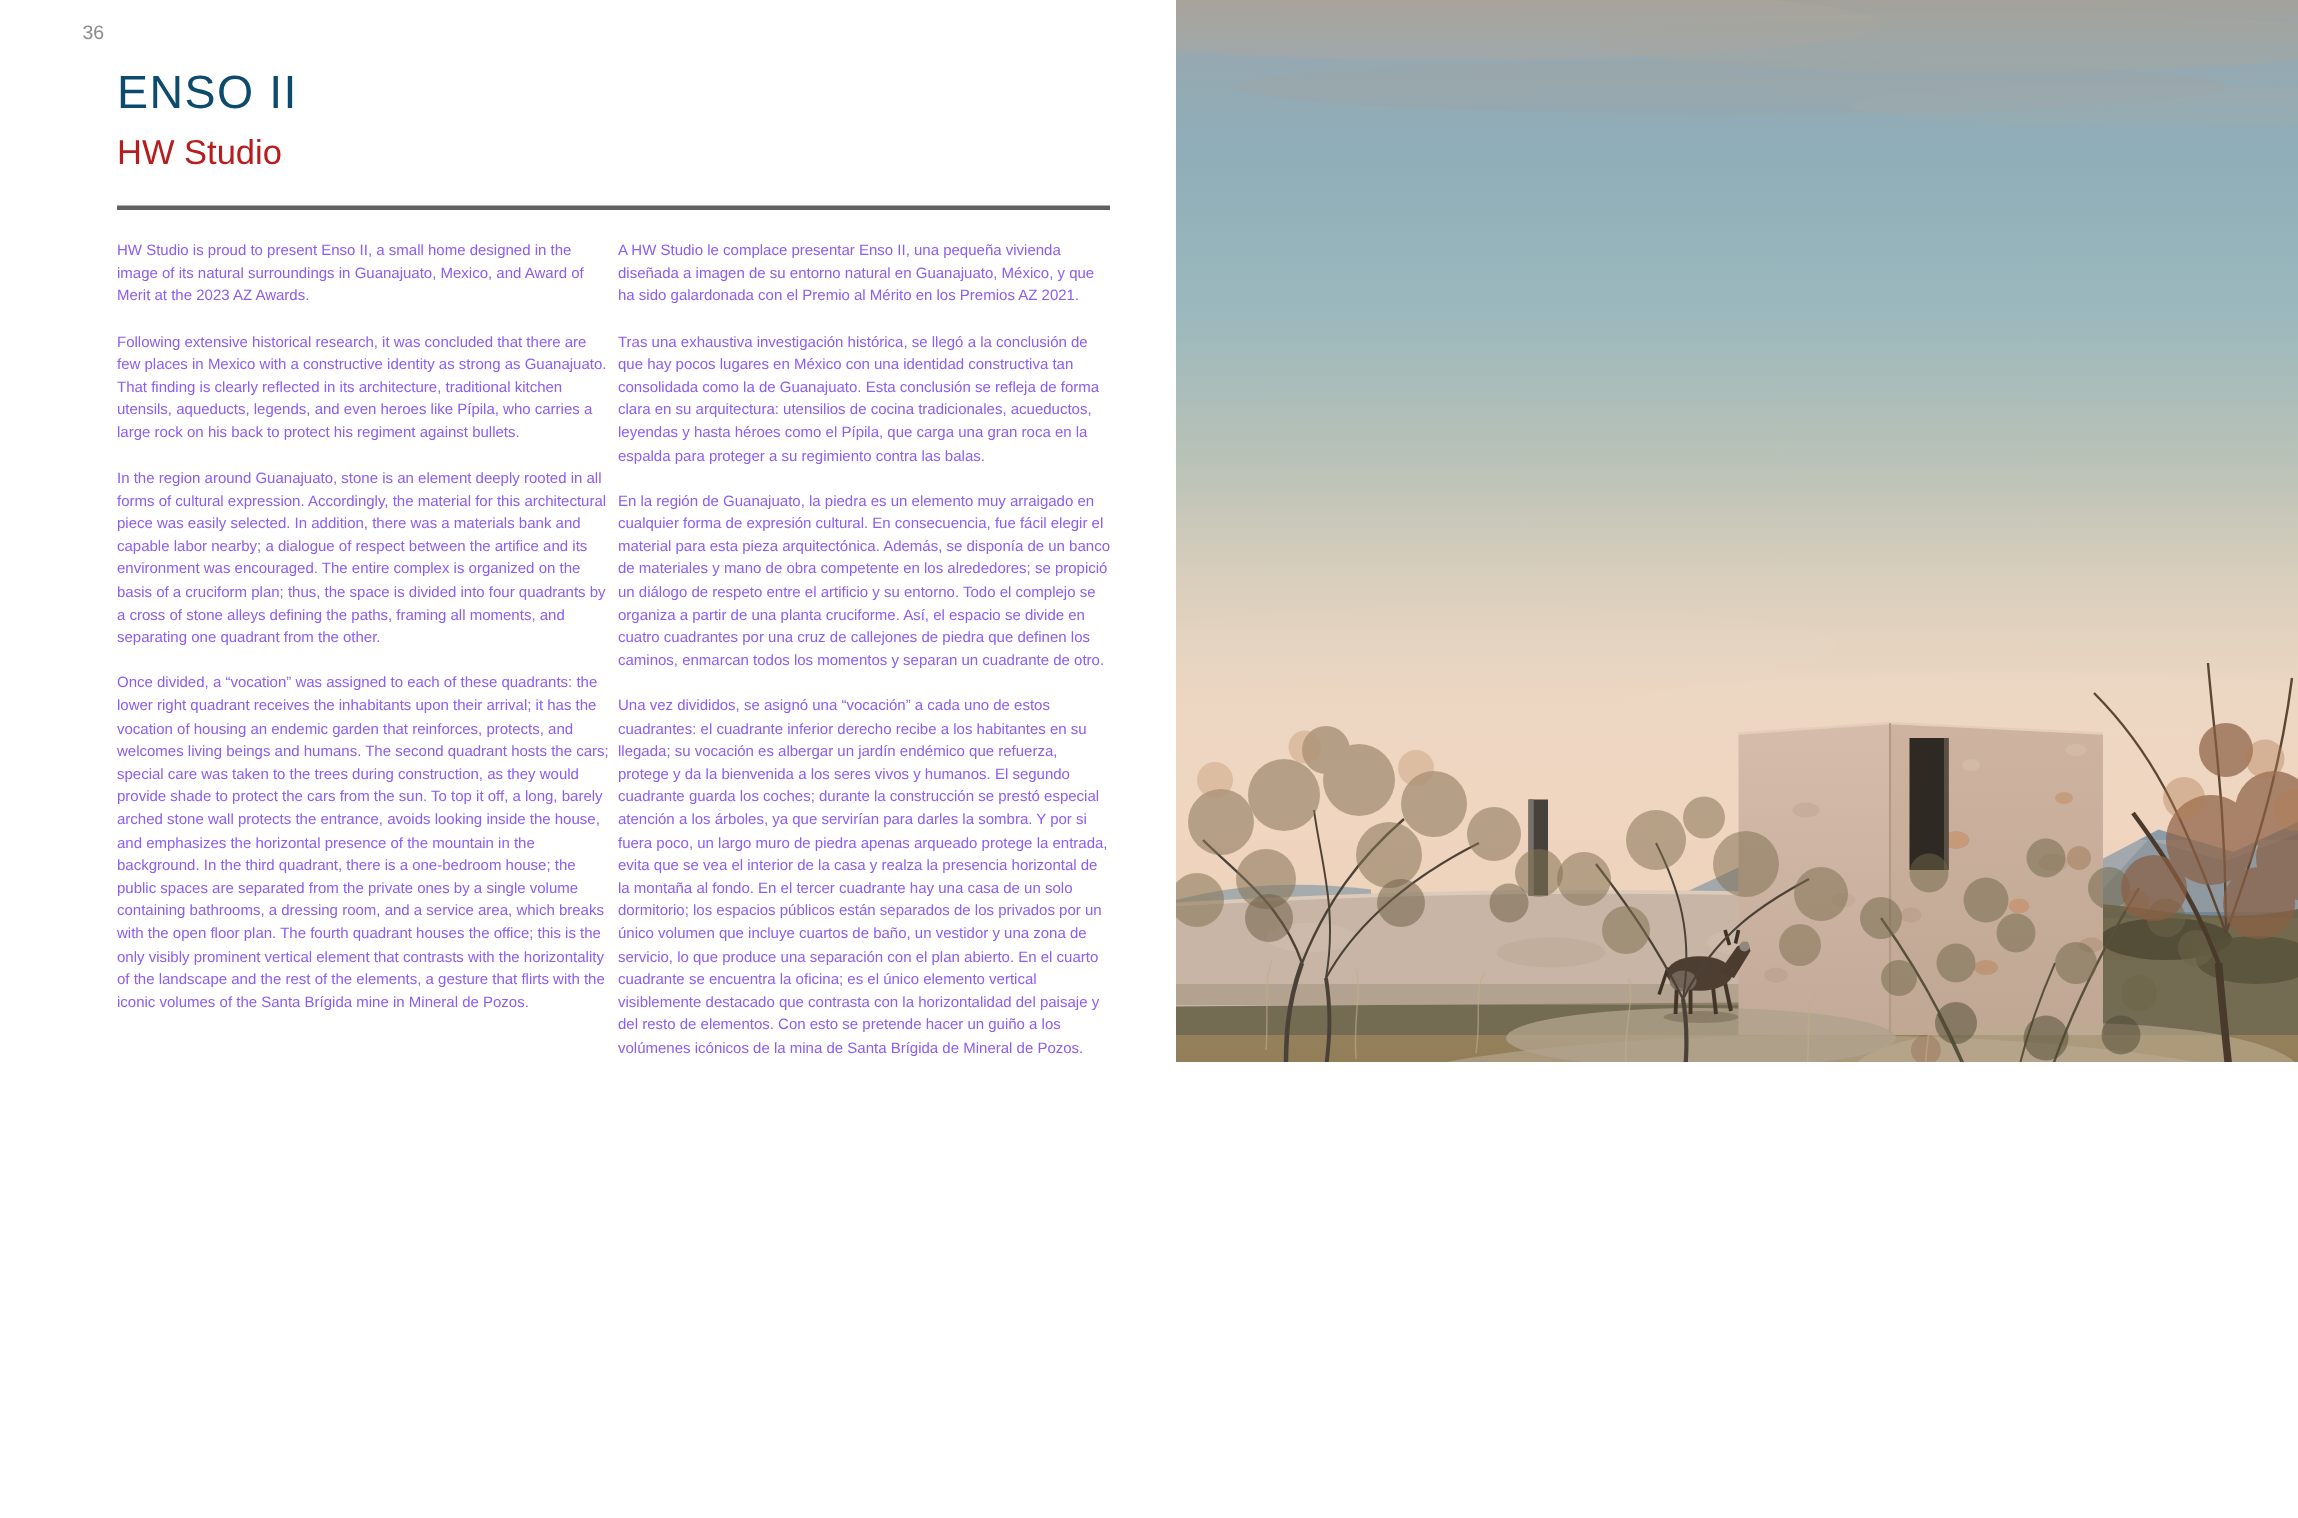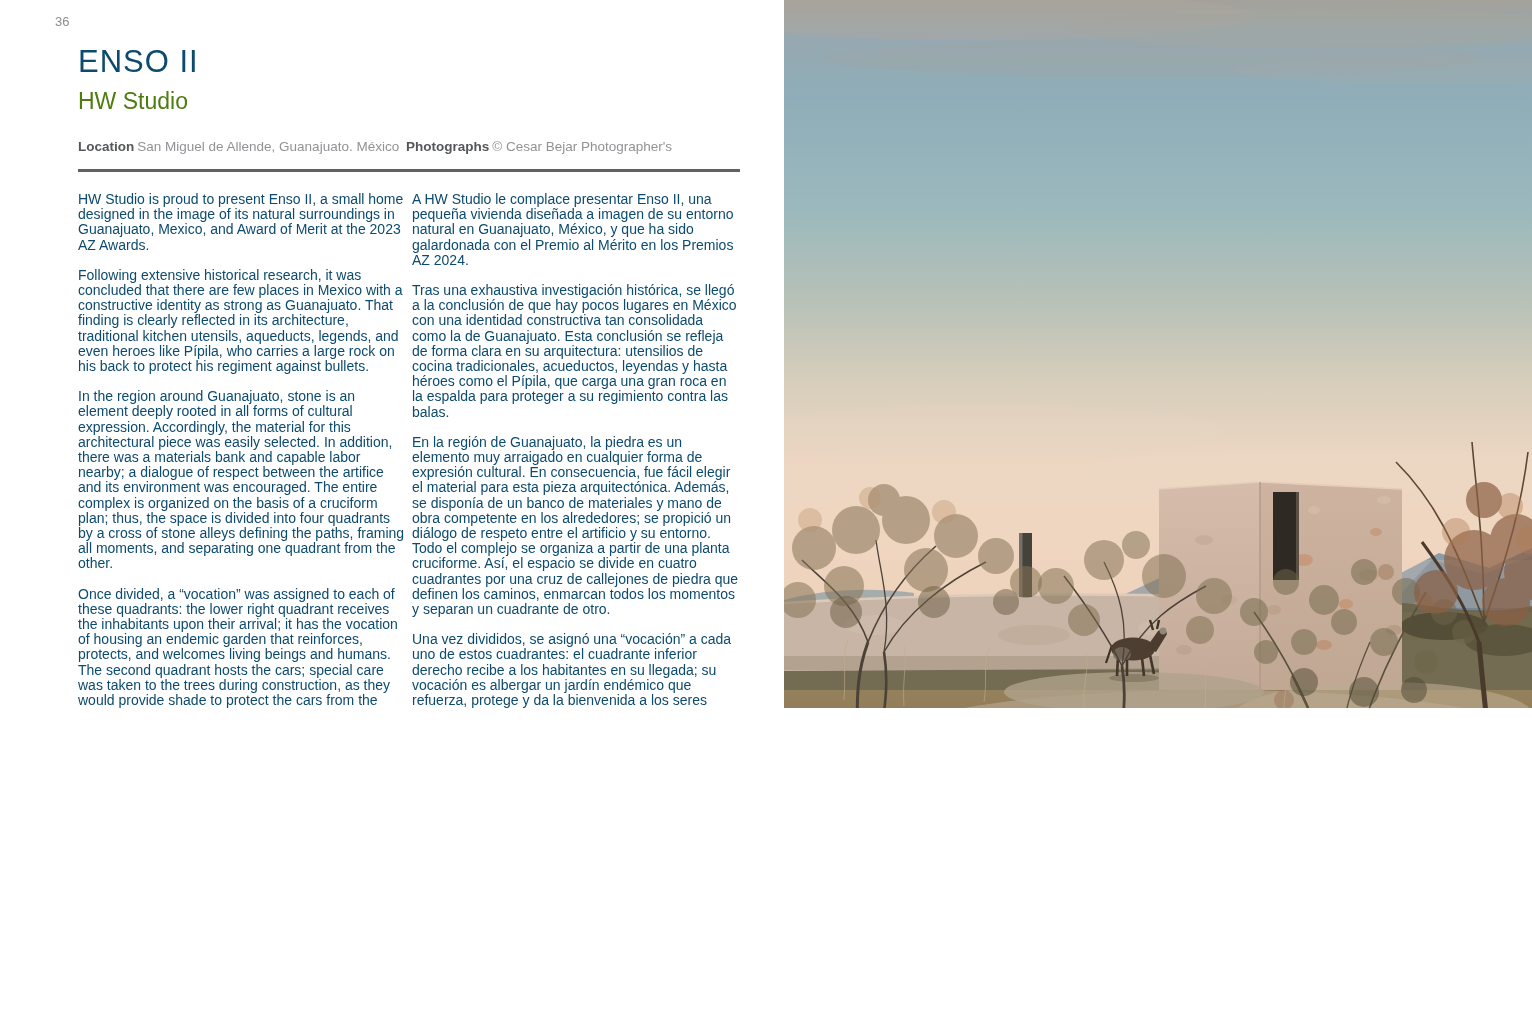--- a/index.html
+++ b/index.html
@@ -1,61 +1,57 @@
 <!DOCTYPE html>
 <html><head>
 <meta charset="utf-8">
 <style>
   html,body{margin:0;padding:0;background:#ffffff;}
   .page{position:relative;width:1532px;height:708px;background:#ffffff;overflow:hidden;
         font-family:"Liberation Sans",sans-serif;}
   .pagenum{position:absolute;left:55px;top:14px;font-size:13px;color:#8a8c8e;}
   .textcol{position:absolute;left:78px;top:0;width:662px;}
   h1.title{margin:44px 0 0 0;font-size:31px;font-weight:500;letter-spacing:1px;color:#0c4a6e;}
-  h2.studio{margin:8px 0 0 0;font-size:23px;font-weight:400;color:#4d7c0f;}
+  h2.studio{margin:8px 0 0 0;font-size:23px;font-weight:400;color:#b91c1c;}
   .meta{margin-top:22px;font-size:13.5px;line-height:20px;color:#909295;}
   .meta .b, .credits .b{font-weight:700;color:#55575a;}
   .kv{margin-right:3px;}
   hr.rule{border:none;border-top:3px solid #5f6164;margin:12px 0 0 0;width:662px;}
   .cols{display:flex;gap:6px;margin-top:20px;}
-  .col{width:330px;font-size:14px;line-height:15.2px;color:#0c4a6e;}
+  .col{width:330px;font-size:10px;line-height:15.2px;color:#8b5cf6;}
   .col p{margin:0 0 15px 0;}
   .credits{position:absolute;left:78px;top:944px;width:680px;font-size:13px;line-height:20px;color:#909295;}
   .photo{position:absolute;left:784px;top:0;width:748px;height:1012px;}
   .photo svg{display:block;width:748px;height:1012px;}
 </style>
 </head>
 <body>
 
 <div class="page">
 
   <div class="pagenum">36</div>
 
   <div class="textcol">
     <h1 class="title">ENSO II</h1>
     <h2 class="studio">HW Studio</h2>
 
     <div class="meta">
-      <div>
-        <span class="b kv">Location</span><span class="kv">San Miguel de Allende, Guanajuato. México</span>
-        <span class="b kv">Photographs</span><span>© Cesar Bejar Photographer's</span>
-      </div>
     </div>
 
     <hr class="rule">
 
     <div class="cols">
       <div class="col">
         <p>HW Studio is proud to present Enso II, a small home designed in the image of its natural surroundings in Guanajuato, Mexico, and Award of Merit at the 2023 AZ Awards.</p>
         <p>Following extensive historical research, it was concluded that there are few places in Mexico with a constructive identity as strong as Guanajuato. That finding is clearly reflected in its architecture, traditional kitchen utensils, aqueducts, legends, and even heroes like Pípila, who carries a large rock on his back to protect his regiment against bullets.</p>
         <p>In the region around Guanajuato, stone is an element deeply rooted in all forms of cultural expression. Accordingly, the material for this architectural piece was easily selected. In addition, there was a materials bank and capable labor nearby; a dialogue of respect between the artifice and its environment was encouraged. The entire complex is organized on the basis of a cruciform plan; thus, the space is divided into four quadrants by a cross of stone alleys defining the paths, framing all moments, and separating one quadrant from the other.</p>
         <p>Once divided, a “vocation” was assigned to each of these quadrants: the lower right quadrant receives the inhabitants upon their arrival; it has the vocation of housing an endemic garden that reinforces, protects, and welcomes living beings and humans. The second quadrant hosts the cars; special care was taken to the trees during construction, as they would provide shade to protect the cars from the sun. To top it off, a long, barely arched stone wall protects the entrance, avoids looking inside the house, and emphasizes the horizontal presence of the mountain in the background. In the third quadrant, there is a one-bedroom house; the public spaces are separated from the private ones by a single volume containing bathrooms, a dressing room, and a service area, which breaks with the open floor plan. The fourth quadrant houses the office; this is the only visibly prominent vertical element that contrasts with the horizontality of the landscape and the rest of the elements, a gesture that flirts with the iconic volumes of the Santa Brígida mine in Mineral de Pozos.</p>
       </div>
       <div class="col">
-        <p>A HW Studio le complace presentar Enso II, una pequeña vivienda diseñada a imagen de su entorno natural en Guanajuato, México, y que ha sido galardonada con el Premio al Mérito en los Premios AZ 2024.</p>
+        <p>A HW Studio le complace presentar Enso II, una pequeña vivienda diseñada a imagen de su entorno natural en Guanajuato, México, y que ha sido galardonada con el Premio al Mérito en los Premios AZ 2021.</p>
         <p>Tras una exhaustiva investigación histórica, se llegó a la conclusión de que hay pocos lugares en México con una identidad constructiva tan consolidada como la de Guanajuato. Esta conclusión se refleja de forma clara en su arquitectura: utensilios de cocina tradicionales, acueductos, leyendas y hasta héroes como el Pípila, que carga una gran roca en la espalda para proteger a su regimiento contra las balas.</p>
         <p>En la región de Guanajuato, la piedra es un elemento muy arraigado en cualquier forma de expresión cultural. En consecuencia, fue fácil elegir el material para esta pieza arquitectónica. Además, se disponía de un banco de materiales y mano de obra competente en los alrededores; se propició un diálogo de respeto entre el artificio y su entorno. Todo el complejo se organiza a partir de una planta cruciforme. Así, el espacio se divide en cuatro cuadrantes por una cruz de callejones de piedra que definen los caminos, enmarcan todos los momentos y separan un cuadrante de otro.</p>
         <p>Una vez divididos, se asignó una “vocación” a cada uno de estos cuadrantes: el cuadrante inferior derecho recibe a los habitantes en su llegada; su vocación es albergar un jardín endémico que refuerza, protege y da la bienvenida a los seres vivos y humanos. El segundo cuadrante guarda los coches; durante la construcción se prestó especial atención a los árboles, ya que servirían para darles la sombra. Y por si fuera poco, un largo muro de piedra apenas arqueado protege la entrada, evita que se vea el interior de la casa y realza la presencia horizontal de la montaña al fondo. En el tercer cuadrante hay una casa de un solo dormitorio; los espacios públicos están separados de los privados por un único volumen que incluye cuartos de baño, un vestidor y una zona de servicio, lo que produce una separación con el plan abierto. En el cuarto cuadrante se encuentra la oficina; es el único elemento vertical visiblemente destacado que contrasta con la horizontalidad del paisaje y del resto de elementos. Con esto se pretende hacer un guiño a los volúmenes icónicos de la mina de Santa Brígida de Mineral de Pozos.</p>
       </div>
     </div>
   </div>
 
   <div class="credits">
     <div>
       <span class="b kv">Lead Architect</span><span class="kv">Rogelio Location Bores</span>

